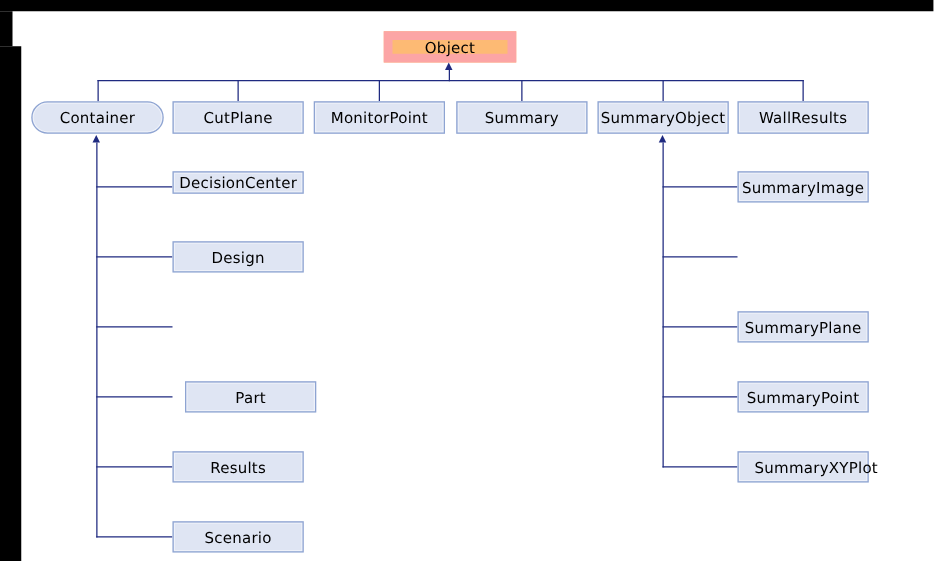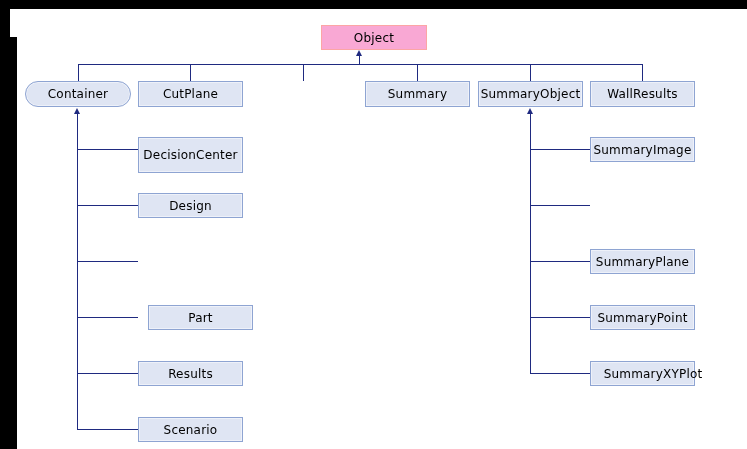--- a/index.html
+++ b/index.html
@@ -39,23 +39,22 @@
     letter-spacing: 0.2px;
     white-space: nowrap;
     text-align: center;
   }
   .node.sub {
     background: #dfe5f3;
     border: 1px solid #8ea4d2;
     box-shadow: inset 0 0 0 1px #eef1f9;
   }
   .node.root {
-    background: #f9a8d4;
-    border: 1px solid #fca5a5;
-    margin-left: 14px;
+    background: #fdba74;
+    border: 7px solid #fca5a5;
   }
 
   
   .edge {
     position: absolute;
     background: #1f2a80;
   }
   .edge.h { height: 1px; }
   .edge.v { width: 1px; }
 
@@ -87,35 +86,36 @@
 
   <div class="edge v" style="left:78px;  top:64px; height:17px;"></div>
   <div class="edge v" style="left:190px; top:64px; height:17px;"></div>
   <div class="edge v" style="left:303px; top:64px; height:17px;"></div>
   <div class="edge v" style="left:417px; top:64px; height:17px;"></div>
   <div class="edge v" style="left:530px; top:64px; height:17px;"></div>
   <div class="edge v" style="left:642px; top:64px; height:17px;"></div>
 
   <div class="node sub" style="left:25px;  top:81px; width:106px; height:26px;border-radius:13px;">Container</div>
   <div class="node sub" style="left:138px; top:81px; width:105px; height:26px;">CutPlane</div>
+  <div class="node sub" style="left:251px; top:81px; width:105px; height:26px;">MonitorPoint</div>
   <div class="node sub" style="left:365px; top:81px; width:105px; height:26px;">Summary</div>
   <div class="node sub" style="left:478px; top:81px; width:105px; height:26px;">SummaryObject</div>
   <div class="node sub" style="left:590px; top:81px; width:105px; height:26px;">WallResults</div>
 
   <div class="arrow" style="left:74px; top:108px;"></div>
   <div class="edge v" style="left:77px; top:114px; height:316px;"></div>
 
   <div class="edge h" style="left:77px; top:149px; width:61px;"></div>
   <div class="edge h" style="left:77px; top:205px; width:61px;"></div>
   <div class="edge h" style="left:77px; top:261px; width:61px;"></div>
   <div class="edge h" style="left:77px; top:317px; width:61px;"></div>
   <div class="edge h" style="left:77px; top:373px; width:61px;"></div>
   <div class="edge h" style="left:77px; top:429px; width:61px;"></div>
 
-  <div class="node sub" style="left:138px; top:137px; width:105px; height:36px;">DecisionCenter</div>
+  <div class="node sub" style="left:138px; top:137px; width:105px; height:18px;">DecisionCenter</div>
   <div class="node sub" style="left:138px; top:193px; width:105px; height:25px;">Design</div>
   <div class="node sub" style="left:148px; top:305px; width:105px; height:25px;">Part</div>
   <div class="node sub" style="left:138px; top:361px; width:105px; height:25px;text-align:center;">Results</div>
   <div class="node sub" style="left:138px; top:417px; width:105px; height:25px;">Scenario</div>
 
   <div class="arrow" style="left:527px; top:108px;"></div>
   <div class="edge v" style="left:530px; top:114px; height:260px;"></div>
 
   <div class="edge h" style="left:530px; top:149px; width:60px;"></div>
   <div class="edge h" style="left:530px; top:205px; width:60px;"></div>

